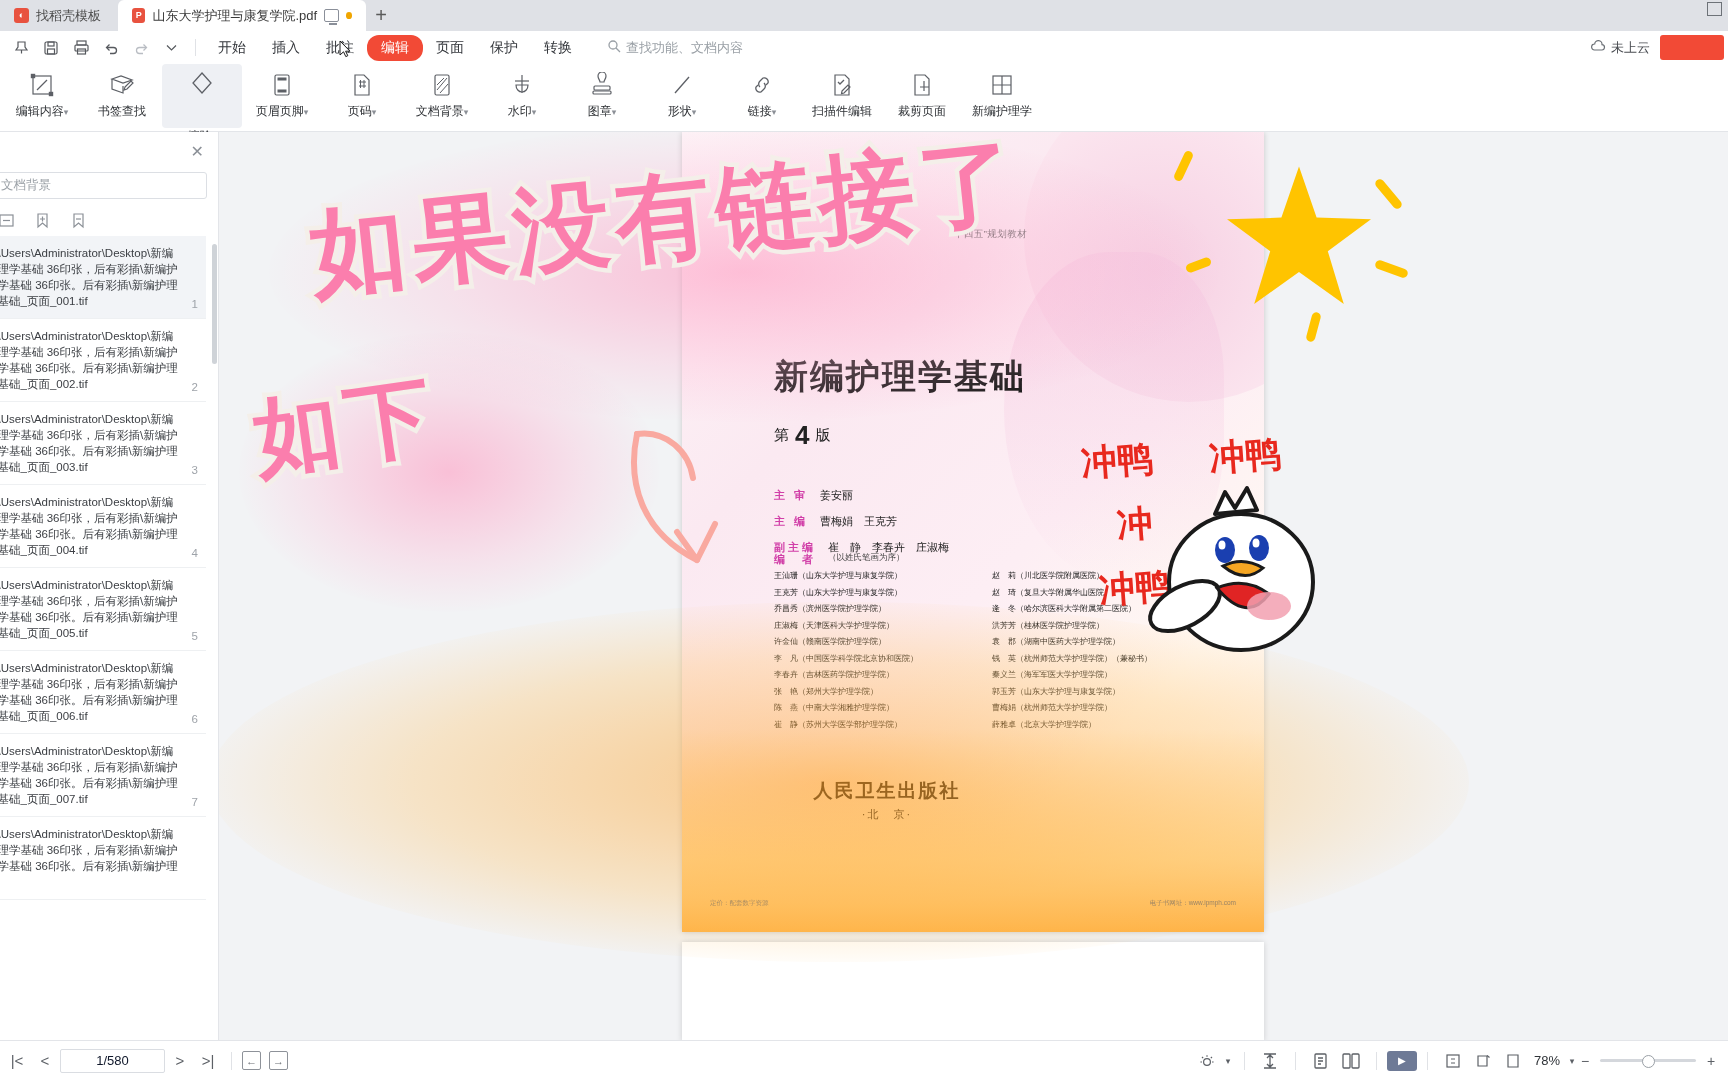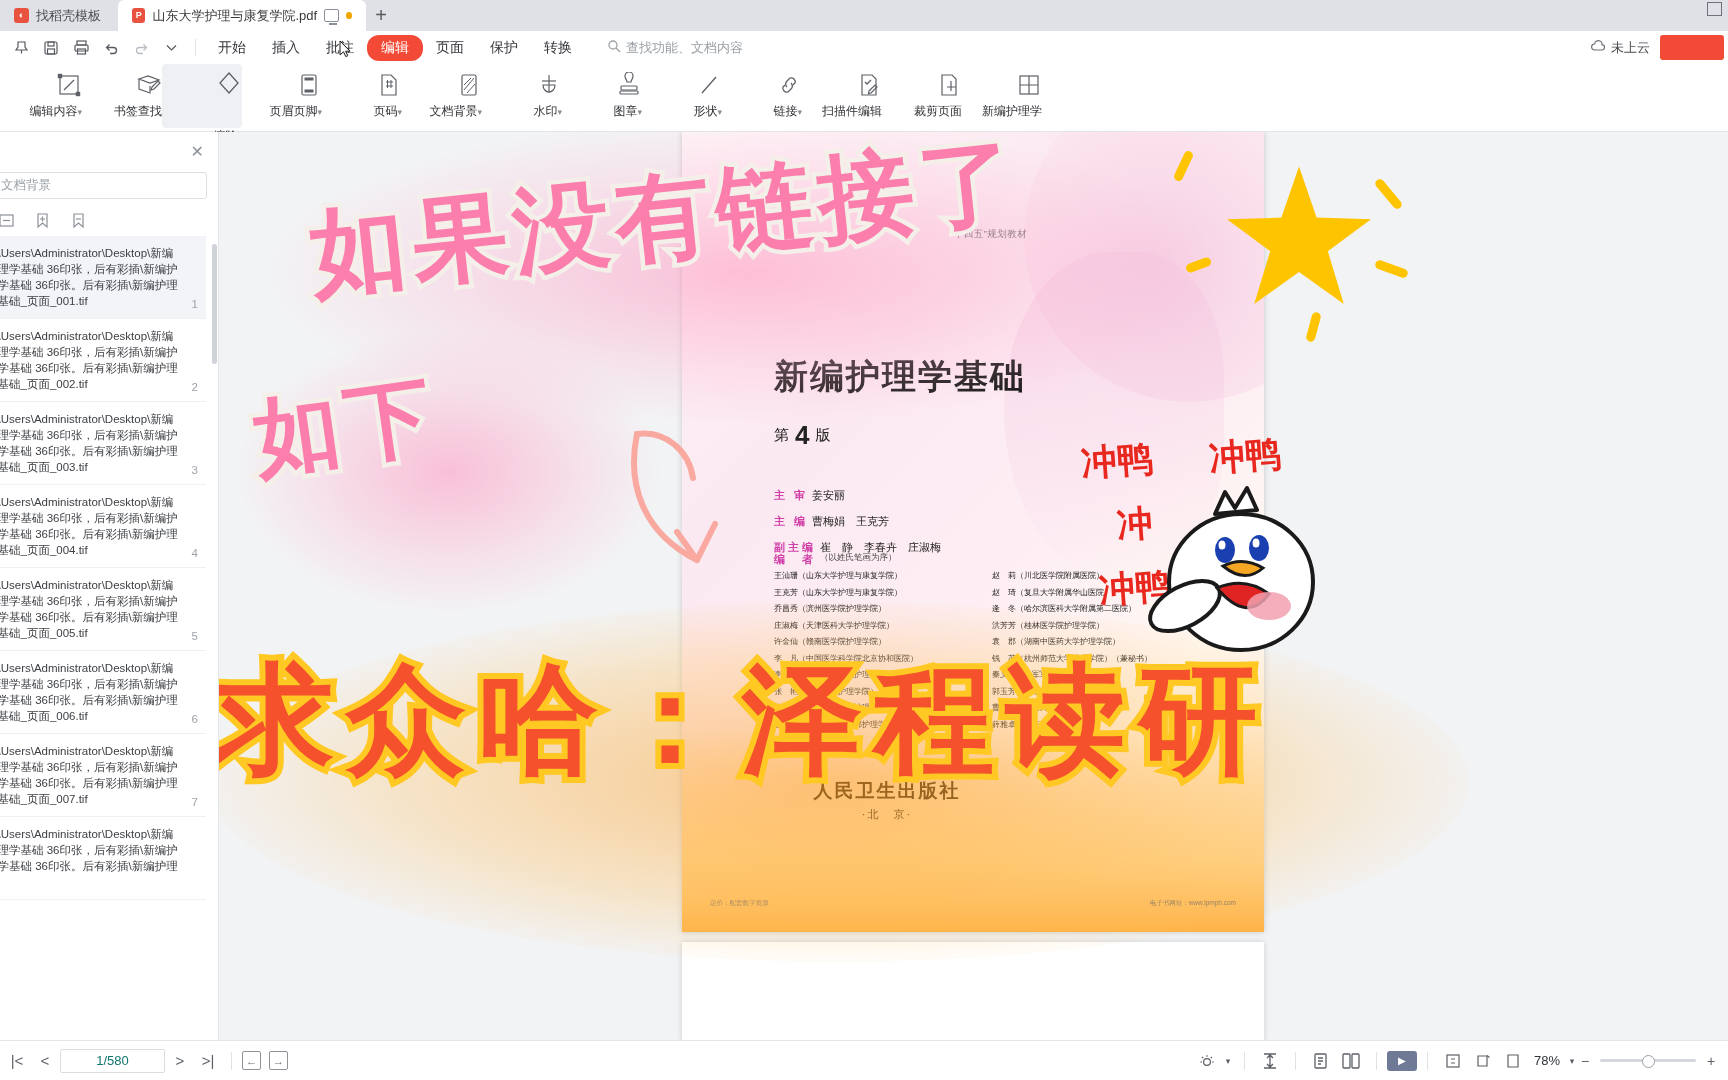--- a/index.html
+++ b/index.html
@@ -55,21 +55,21 @@
   .cloud-state { position:absolute; right: 78px; top: 8px; display:flex; align-items:center; gap:5px;
                  font-size:13px; color:#4a4d52; }
   .topright-red { position:absolute; right:4px; top:4px; width:64px; height:25px; background:#f24a36; border-radius:3px; }
 
   
   .ribbon {
     position: absolute; top: 64px; left: 0; width: 1728px; height: 68px;
     background: #ffffff; display:flex; align-items:flex-start; padding-left: 2px;
     border-bottom: 1px solid #e3e5e9;
   }
-  .rb-item { width: 80px; height: 64px; display:flex; flex-direction:column; align-items:flex-end;
+  .rb-item { width: 80px; height: 64px; display:flex; flex-direction:column; align-items:center;
              justify-content:flex-start; padding-top:6px; gap:3px; border-radius:4px; }
   .rb-item.sel { background: #eef0f4; gap: 32px; }
   .rb-ico { height: 30px; display:flex; align-items:center; justify-content:center; color:#5d6066; }
   .rb-lb { font-size: 12px; color: #2f3236; white-space: nowrap; }
   .rb-lb .car { font-size: 9px; color:#8c9097; }
 
   
   .sidebar {
     position:absolute; top:132px; left:0; width: 219px; height: 908px;
     background:#ffffff; border-right:1px solid #e3e5e9;
@@ -105,21 +105,21 @@
   .pg-swirl { position:absolute; right:-90px; top:-60px; width:330px; height:330px; border-radius:50%;
               background: radial-gradient(circle at 40% 60%, #f6cfe2 0%, #fbe4ee 55%, rgba(255,255,255,0) 72%); }
   .pg-swirl2 { position:absolute; right:40px; top:120px; width:220px; height:330px;
               background: linear-gradient(180deg, rgba(245,200,225,.55), rgba(255,255,255,0)); border-radius:50% 40% 45% 55%; }
   .pg-bottomglow { position:absolute; left:0; bottom:0; width:582px; height:260px;
               background: linear-gradient(0deg,#ffb347 0%, #ffd38a 28%, rgba(255,240,220,0) 78%); }
   .pg-series { position:absolute; left:268px; top:96px; font-size:9.5px; color:#6b6b6b; letter-spacing:.5px; }
   .pg-title { position:absolute; left:92px; top:222px; font-size:34px; font-weight:bold; color:#1a1a1a; letter-spacing:2px; }
   .pg-edition { position:absolute; left:92px; top:288px; font-size:15px; color:#222; display:flex; align-items:center; gap:6px; }
   .pg-ed-num { font-size:26px; font-weight:bold; }
-  .cred { position:absolute; left:92px; font-size:11px; color:#222; display:flex; gap:4px; }
+  .cred { position:absolute; left:92px; font-size:11px; color:#222; display:flex; gap:12px; }
   .cred .role { color:#d13fa8; font-weight:bold; letter-spacing:3px; min-width:34px; }
   .cred-note { font-size:8.5px; color:#444; }
   .auth-grid { position:absolute; left:92px; top:438px; width:420px; font-size:8px; color:#1c1c1c;
                display:grid; grid-template-columns: 1fr 1fr; column-gap:16px; row-gap:5.5px; }
   .auth-grid span { white-space:nowrap; }
   .pub { position:absolute; left:100px; top:646px; width:210px; text-align:center; }
   .pub-name { font-size:19px; color:#3a2a14; font-weight:bold; letter-spacing:2px; }
   .pub-city { font-size:11px; color:#3a2a14; margin-top:3px; letter-spacing:2px; }
   .pg-tl { position:absolute; left:28px; bottom:24px; font-size:6.5px; color:#8a7a66; }
   .pg-tr { position:absolute; right:28px; bottom:24px; font-size:6.5px; color:#8a7a66; }
@@ -146,21 +146,21 @@
   .sparkle { position:absolute; background:#ffc400; border-radius:50%; }
 
   
   .statusbar {
     position:absolute; bottom:0; left:0; width:1728px; height:40px;
     background:#ffffff; border-top:1px solid #e3e5e9; display:flex; align-items:center;
   }
   .sb-nav { display:flex; align-items:center; gap:2px; padding-left:4px; color:#5c6066; }
   .navbtn { width:26px; height:26px; display:flex; align-items:center; justify-content:center; font-size:15px; color:#5c6066; }
   .pagebox { width:105px; height:24px; border:1px solid #dadde2; border-radius:2px; background:#fff;
-             display:flex; align-items:center; justify-content:center; font-size:13px; color:#0f766e; }
+             display:flex; align-items:center; justify-content:center; font-size:13px; color:#0f172a; }
   .vsep { width:1px; height:18px; background:#e0e2e6; margin:0 10px; }
   .sqbtn { width:19px; height:19px; border:1.4px solid #8e9299; border-radius:2px; display:flex;
            align-items:center; justify-content:center; font-size:11px; color:#6a6e74; }
   .right-status { margin-left:auto; display:flex; align-items:center; gap:0; padding-right:10px; color:#5c6066; }
   .rs-ico { width:30px; height:26px; display:flex; align-items:center; justify-content:center; color:#5c6066; }
   .rs-play { width:30px; height:20px; background:#6e7a96; border-radius:3px; display:flex;
              align-items:center; justify-content:center; color:#fff; font-size:10px; }
   .zoomlbl { font-size:13px; color:#2f3338; margin:0 6px; }
   .zoomslider { width:96px; height:3px; background:#d4d7dc; border-radius:2px; position:relative; margin:0 8px; }
   .zoomslider::after { content:""; position:absolute; left:42px; top:-4px; width:11px; height:11px;
@@ -510,21 +510,20 @@
 
     <div class="pinkglow ov" style="left:50px; top:-10px; width:950px; height:300px;"></div>
     <div class="pinkglow ov" style="left:20px; top:200px; width:420px; height:280px;"></div>
 
     <div class="orangeglow ov" style="left:-10px; top:470px; width:1260px; height:360px;"></div>
 
     <div class="ov pinktext" style="left:90px; top:22px; font-size:96px; transform:rotate(-6deg);">如果没有链接了</div>
 
     <div class="ov pinktext" style="left:35px; top:237px; font-size:86px; transform:rotate(-8deg);">如下</div>
 
-    <div class="ov orangetext" style="left:-5px; top:508px; font-size:120px;">求众哈：泽程读研</div>
 
     <svg class="ov" style="left:400px; top:280px;" width="140" height="170" viewBox="0 0 140 170">
       <path d="M18 22 C 8 70, 22 120, 78 148" fill="none" stroke="#f9a9a0" stroke-width="6" stroke-linecap="round"></path>
       <path d="M18 22 C 48 18, 70 40, 74 66" fill="none" stroke="#f9a9a0" stroke-width="6" stroke-linecap="round"></path>
       <path d="M78 148 L 58 120 M78 148 L 96 112" fill="none" stroke="#f9a9a0" stroke-width="6" stroke-linecap="round"></path>
     </svg>
 
     <svg class="ov" style="left:1000px; top:28px;" width="160" height="160" viewBox="0 0 100 100">
       <path d="M50 4 L61 36 L95 37 L68 57 L78 90 L50 70 L22 90 L32 57 L5 37 L39 36 Z" fill="#ffc400"></path>
     </svg>

